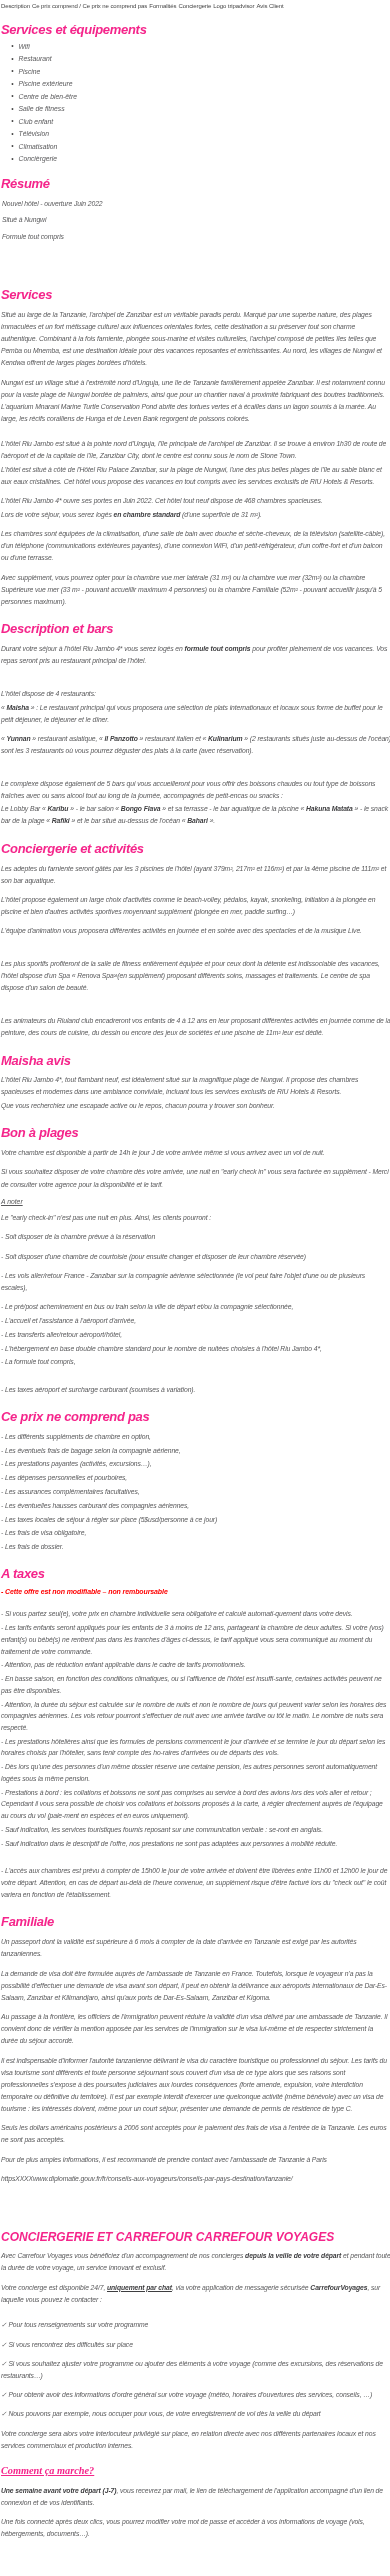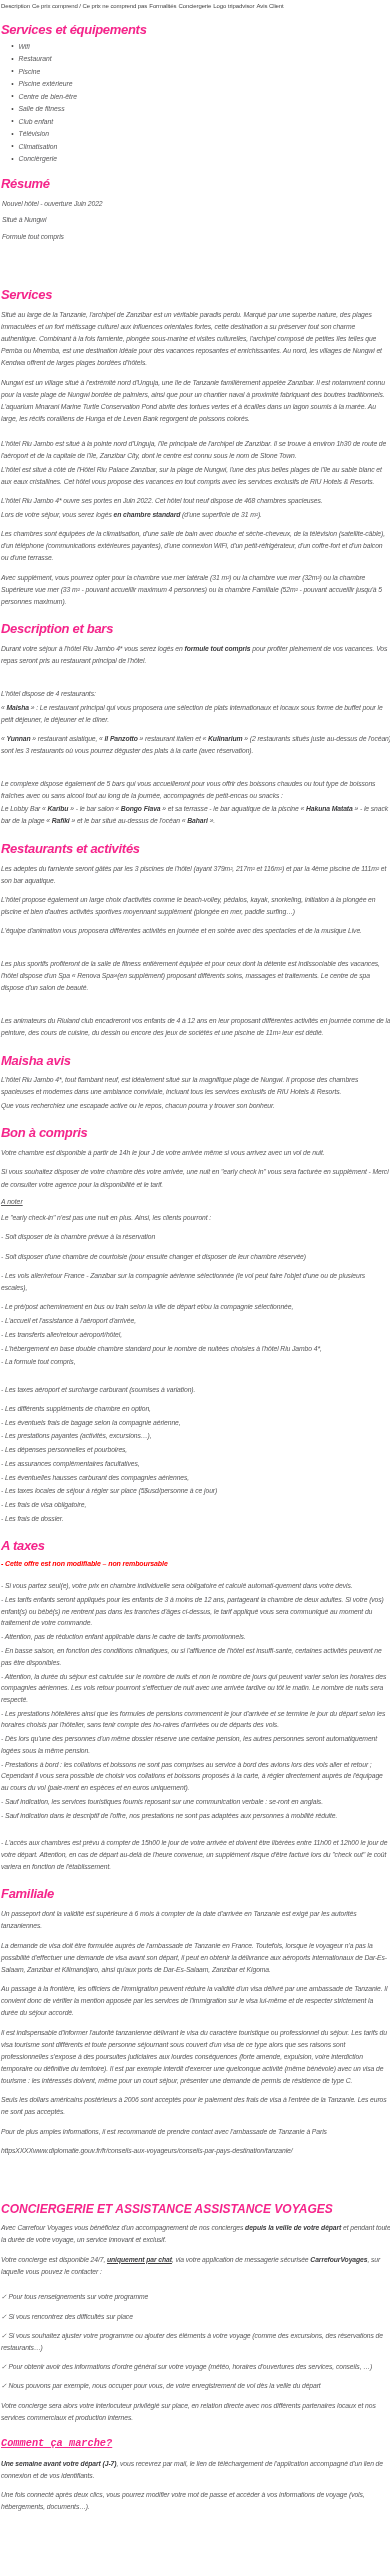--- a/index.html
+++ b/index.html
@@ -103,21 +103,21 @@
     font-size: 6.8px;
     font-style: italic;
     font-weight: normal;
     color: #58585a;
     text-decoration: underline;
     margin: 0 0 7.2px 1px;
   }
 
   h3.pinklink {
     color: #f5258b;
-    font-family: Liberation Mono, monospace;
+    font-family: Liberation Serif, serif;
     font-size: 10.3px;
     font-weight: bold;
     font-style: italic;
     text-decoration: underline;
     margin: 13.4px 0 8.2px 1px;
   }
   .spacer-lg { height: 24px; }
   .spacer-md { height: 13.4px; }
   .spacer-sm { height: 6.2px; }
 </style>
@@ -173,50 +173,51 @@
   <p class="body tight">L'hôtel dispose de 4 restaurants:</p>
   <p class="body"><span>« </span><b>Maisha</b><span> » : Le restaurant principal qui vous proposera une sélection de plats internationaux et locaux sous forme de buffet pour le petit déjeuner, le déjeuner et le dîner.</span></p>
 
   <p class="body"><span>« </span><b>Yunnan</b><span> » restaurant asiatique, « </span><b>Il Panzotto</b><span> » restaurant italien et « </span><b>Kulinarium</b><span> » (2 restaurants situés juste au-dessus de l'océan) sont les 3 restaurants où vous pourrez déguster des plats à la carte (avec réservation).</span></p>
 
   <div class="spacer-md"></div>
 
   <p class="body tight">Le complexe dispose également de 5 bars qui vous accueilleront pour vous offrir des boissons chaudes ou tout type de boissons fraîches avec ou sans alcool tout au long de la journée, accompagnés de petit-encas ou snacks :</p>
   <p class="body"><span>Le Lobby Bar « </span><b>Karibu</b><span> » - le bar salon « </span><b>Bongo Flava</b><span> » et sa terrasse - le bar aquatique de la piscine « </span><b>Hakuna Matata</b><span> » - le snack bar de la plage « </span><b>Rafiki</b><span> » et le bar situé au-dessus de l'océan « </span><b>Bahari</b><span> ».</span></p>
 
-  <h2 class="sect">Restaurants et activités</h2>
+  <h2 class="sect">Conciergerie et activités</h2>
   <p class="body">Les adeptes du farniente seront gâtés par les 3 piscines de l'hôtel (ayant 379m², 217m² et 116m²) et par la 4ème piscine de 111m² et son bar aquatique.</p>
   <p class="body">L'hôtel propose également un large choix d'activités comme le beach-volley, pédalos, kayak, snorkeling, initiation à la plongée en piscine et bien d'autres activités sportives moyennant supplément (plongée en mer, paddle surfing…)</p>
   <p class="body">L'équipe d'animation vous proposera différentes activités en journée et en soirée avec des spectacles et de la musique Live.</p>
   <div class="spacer-md"></div>
   <p class="body">Les plus sportifs profiteront de la salle de fitness entièrement équipée et pour ceux dont la détente est indissociable des vacances, l'hôtel dispose d'un Spa « Renova Spa»(en supplément) proposant différents soins, massages et traitements. Le centre de spa dispose d'un salon de beauté.</p>
   <div class="spacer-md"></div>
   <p class="body">Les animateurs du Riuland club encadreront vos enfants de 4 à 12 ans en leur proposant différentes activités en journée comme de la peinture, des cours de cuisine, du dessin ou encore des jeux de sociétés et une piscine de 11m² leur est dédié.</p>
 
   <h2 class="sect">Maisha avis</h2>
   <p class="body tight">L'hôtel Riu Jambo 4*, tout flambant neuf, est idéalement situé sur la magnifique plage de Nungwi. Il propose des chambres spacieuses et modernes dans une ambiance conviviale, incluant tous les services exclusifs de RIU Hotels &amp; Resorts.</p>
   <p class="body">Que vous recherchiez une escapade active ou le repos, chacun pourra y trouver son bonheur.</p>
 
-  <h2 class="sect">Bon à compris</h2>
+  <h2 class="sect">Bon à plages</h2>
   <p class="body">Votre chambre est disponible à partir de 14h le jour J de votre arrivée même si vous arrivez avec un vol de nuit.</p>
   <p class="body">Si vous souhaitez disposer de votre chambre dès votre arrivée, une nuit en "early check in" vous sera facturée en supplément - Merci de consulter votre agence pour la disponibilité et le tarif.</p>
   <h3 class="subhead">A noter</h3>
   <p class="body">Le "early check-in" n'est pas une nuit en plus. Ainsi, les clients pourront :</p>
   <p class="body">- Soit disposer de la chambre prévue à la réservation</p>
   <p class="body">- Soit disposer d'une chambre de courtoisie (pour ensuite changer et disposer de leur chambre réservée)</p>
 
   <p class="body">- Les vols aller/retour France - Zanzibar sur la compagnie aérienne sélectionnée (le vol peut faire l'objet d'une ou de plusieurs escales),</p>
   <p class="body tight">- Le pré/post acheminement en bus ou train selon la ville de départ et/ou la compagnie sélectionnée,</p>
   <p class="body tight">- L'accueil et l'assistance à l'aéroport d'arrivée,</p>
   <p class="body tight">- Les transferts aller/retour aéroport/hôtel,</p>
   <p class="body tight">- L'hébergement en base double chambre standard pour le nombre de nuitées choisies à l'hôtel Riu Jambo 4*,</p>
   <p class="body tight">- La formule tout compris,</p>
   <div class="spacer-md"></div>
   <p class="body">- Les taxes aéroport et surcharge carburant (soumises à variation).</p>
 
+  <h2 class="sect">Ce prix ne comprend pas</h2>
   <p class="body tight">- Les différents suppléments de chambre en option,</p>
   <p class="body tight">- Les éventuels frais de bagage selon la compagnie aérienne,</p>
   <p class="body tight">- Les prestations payantes (activités, excursions…),</p>
   <p class="body tight">- Les dépenses personnelles et pourboires,</p>
   <p class="body tight">- Les assurances complémentaires facultatives,</p>
   <p class="body tight">- Les éventuelles hausses carburant des compagnies aériennes,</p>
   <p class="body tight">- Les taxes locales de séjour à régler sur place (5$usd/personne à ce jour)</p>
   <p class="body tight">- Les frais de visa obligatoire,</p>
   <p class="body tight">- Les frais de dossier.</p>
 
@@ -240,21 +241,21 @@
   <p class="body">Un passeport dont la validité est supérieure à 6 mois à compter de la date d'arrivée en Tanzanie est exigé par les autorités tanzaniennes.</p>
   <p class="body">La demande de visa doit être formulée auprès de l'ambassade de Tanzanie en France. Toutefois, lorsque le voyageur n'a pas la possibilité d'effectuer une demande de visa avant son départ, il peut en obtenir la délivrance aux aéroports internationaux de Dar-Es-Salaam, Zanzibar et Kilimandjaro, ainsi qu'aux ports de Dar-Es-Salaam, Zanzibar et Kigoma.</p>
   <p class="body">Au passage à la frontière, les officiers de l'immigration peuvent réduire la validité d'un visa délivré par une ambassade de Tanzanie. Il convient donc de vérifier la mention apposée par les services de l'immigration sur le visa lui-même et de respecter strictement la durée du séjour accordé.</p>
   <p class="body">Il est indispensable d'informer l'autorité tanzanienne délivrant le visa du caractère touristique ou professionnel du séjour. Les tarifs du visa tourisme sont différents et toute personne séjournant sous couvert d'un visa de ce type alors que ses raisons sont professionnelles s'expose à des poursuites judiciaires aux lourdes conséquences (forte amende, expulsion, voire interdiction temporaire ou définitive du territoire). Il est par exemple interdit d'exercer une quelconque activité (même bénévole) avec un visa de tourisme : les intéressés doivent, même pour un court séjour, présenter une demande de permis de résidence de type C.</p>
   <p class="body">Seuls les dollars américains postérieurs à 2006 sont acceptés pour le paiement des frais de visa à l'entrée de la Tanzanie. Les euros ne sont pas acceptés.</p>
   <p class="body">Pour de plus amples informations, il est recommandé de prendre contact avec l'ambassade de Tanzanie à Paris</p>
   <p class="body">httpsXXXXwww.diplomatie.gouv.fr/fr/conseils-aux-voyageurs/conseils-par-pays-destination/tanzanie/</p>
 
   <div class="spacer-lg"></div>
 
-  <h2 class="sect upper">CONCIERGERIE ET ASSISTANCE ASSISTANCE VOYAGES</h2>
+  <h2 class="sect upper">CONCIERGERIE ET CARREFOUR CARREFOUR VOYAGES</h2>
   <p class="body"><span>Avec Carrefour Voyages vous bénéficiez d'un accompagnement de nos concierges </span><b>depuis la veille de votre départ</b><span> et pendant toute la durée de votre voyage, un service innovant et exclusif.</span></p>
   <p class="body"><span>Votre concierge est disponible 24/7, </span><b><u>uniquement par chat</u></b><span>, via votre application de messagerie sécurisée </span><b>CarrefourVoyages</b><span>, sur laquelle vous pouvez le contacter :</span></p>
 
   <div class="spacer-sm"></div>
 
   <p class="body">✓ Pour tous renseignements sur votre programme</p>
   <p class="body">✓ Si vous rencontrez des difficultés sur place</p>
   <p class="body">✓ Si vous souhaitez ajuster votre programme ou ajouter des éléments à votre voyage (comme des excursions, des réservations de restaurants…)</p>
   <p class="body">✓ Pour obtenir avoir des informations d'ordre général sur votre voyage (météo, horaires d'ouvertures des services, conseils, …)</p>
   <p class="body">✓ Nous pouvons par exemple, nous occuper pour vous, de votre enregistrement de vol dès la veille du départ</p>

